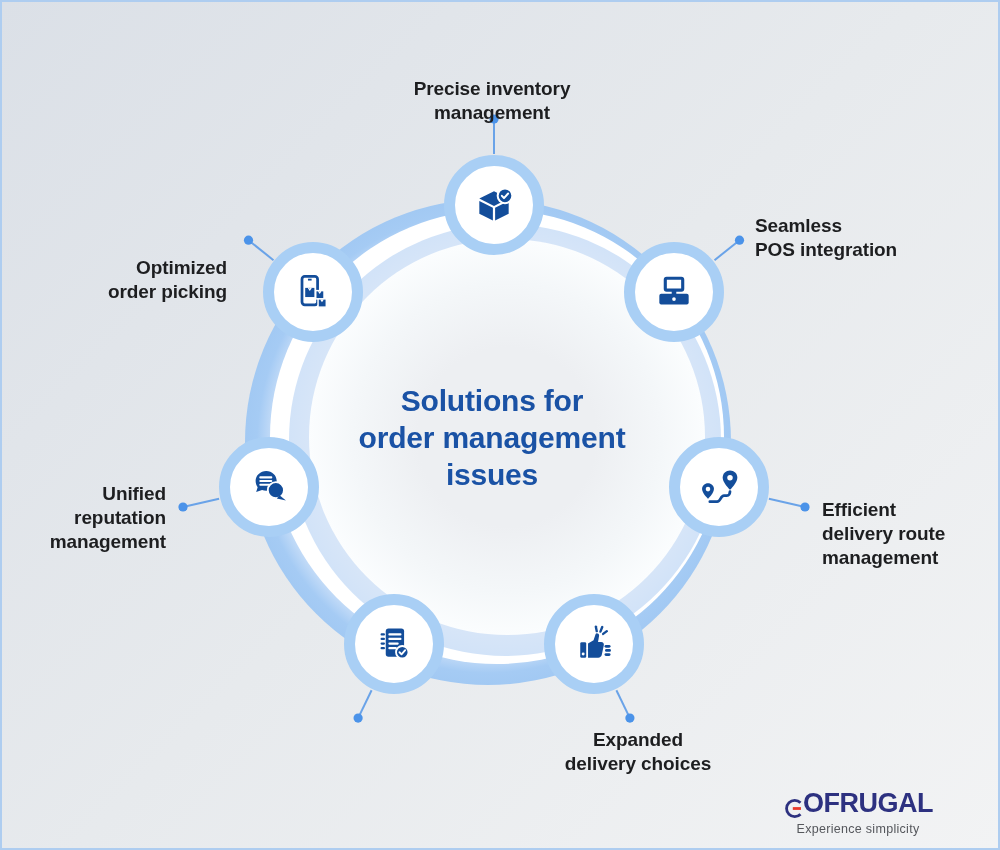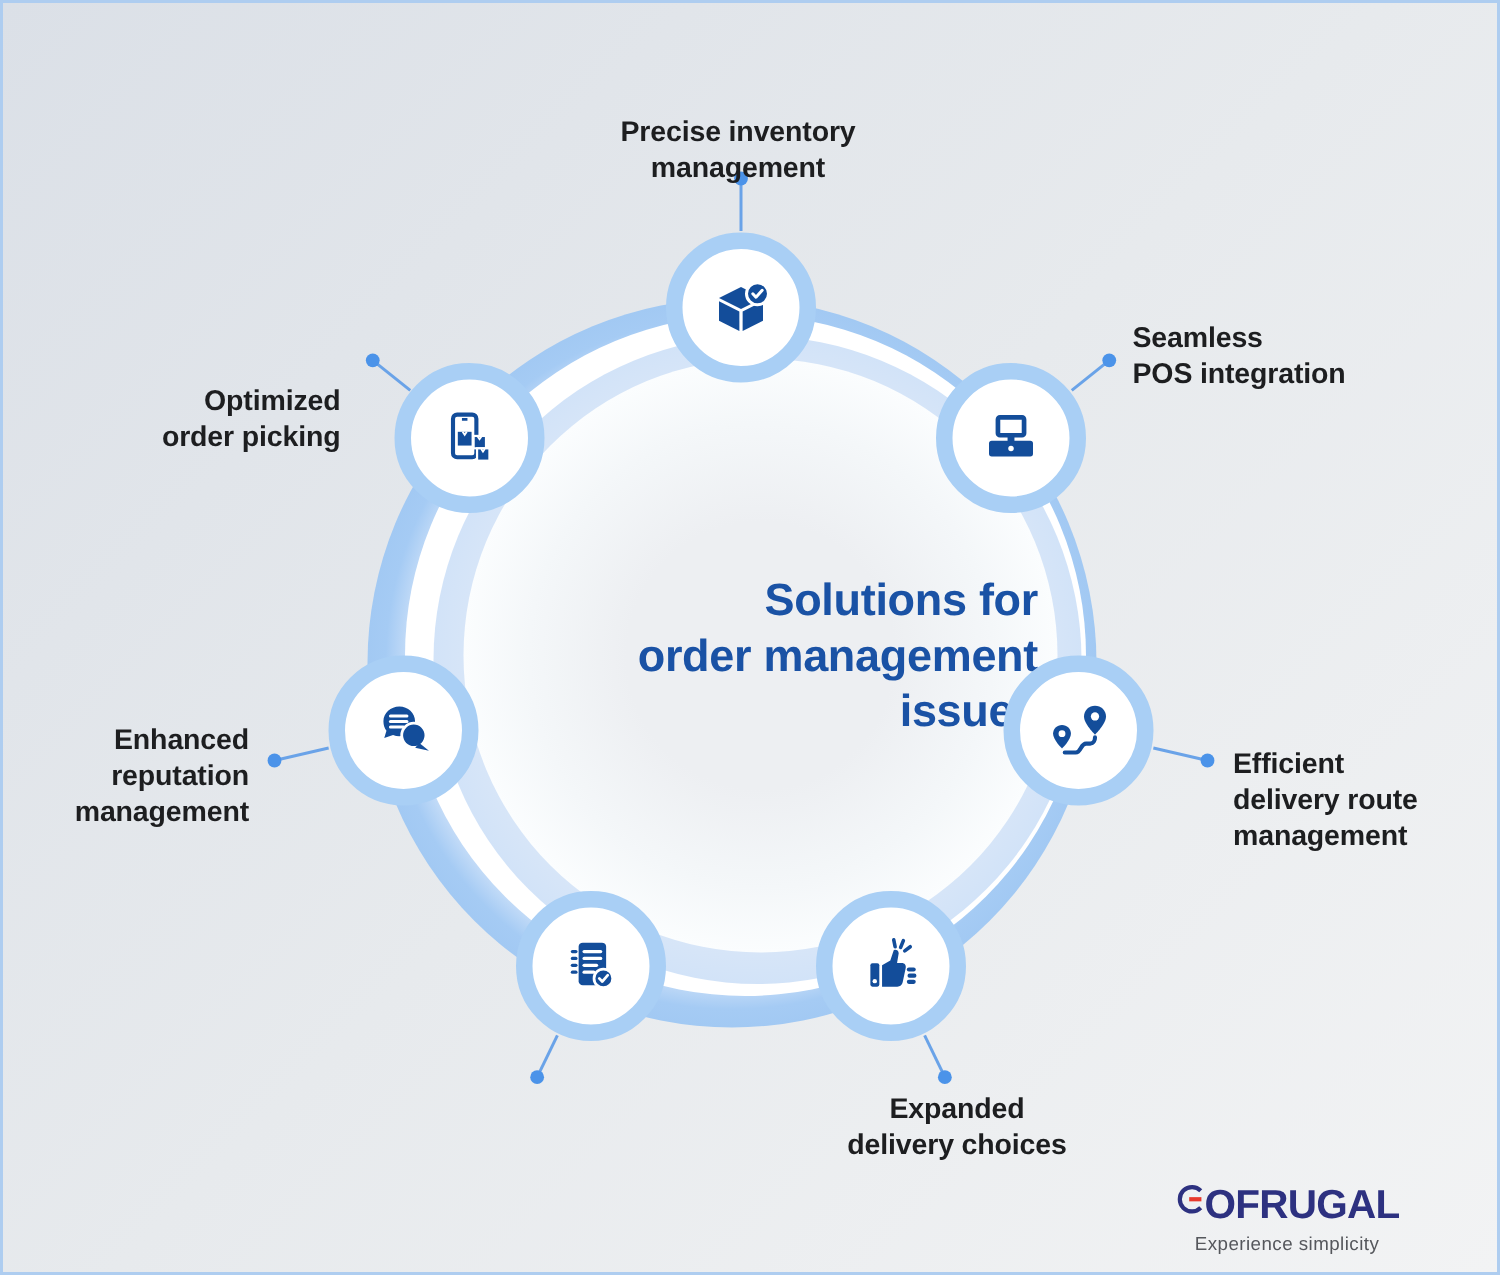--- a/index.html
+++ b/index.html
@@ -26,25 +26,25 @@
     display:flex;align-items:center;justify-content:center;
   }
   .node svg{display:block;}
   .label{
     position:absolute;font-size:19px;font-weight:700;color:#1d1e20;
     line-height:24px;letter-spacing:-0.1px;white-space:nowrap;
   }
   .label.center{text-align:center;}
   .label.right{text-align:right;}
   .center-title{
-    position:absolute;left:290px;top:380px;width:400px;text-align:right;
+    position:absolute;left:290px;top:380px;width:400px;text-align:center;
     font-size:30px;line-height:37px;font-weight:700;color:#1a52a5;letter-spacing:-0.2px;
   }
   .logo{position:absolute;right:65px;top:786px;text-align:center;}
-  .logo-word{display:flex;align-items:flex-start;justify-content:center;
+  .logo-word{display:flex;align-items:flex-end;justify-content:center;
     font-size:27px;font-weight:700;letter-spacing:-0.5px;color:#2d3180;}
   .logo-word svg{margin-right:-1px;margin-top:1px;}
   .logo-tagline{font-size:12.5px;color:#55575c;letter-spacing:0.3px;margin-top:3px;font-weight:400;}
 </style>
 </head>
 <body>
 
 <div class="stage">
 
   <div class="disc disc-blue"></div>
@@ -186,21 +186,21 @@
     <div>management</div>
   </div>
 
   <div class="label center" style="left:486px;top:726px;width:300px;text-align:center;">
     <div>Expanded</div>
     <div>delivery choices</div>
   </div>
 
 
   <div class="label right" style="right:832px;top:480px;">
-    <div>Enhanced</div>
+    <div>Unified</div>
     <div>reputation</div>
     <div>management</div>
   </div>
 
   <div class="label right" style="right:771px;top:209px;margin-top:45px;">
     <div>Optimized</div>
     <div>order picking</div>
   </div>
 
   <div class="logo">

